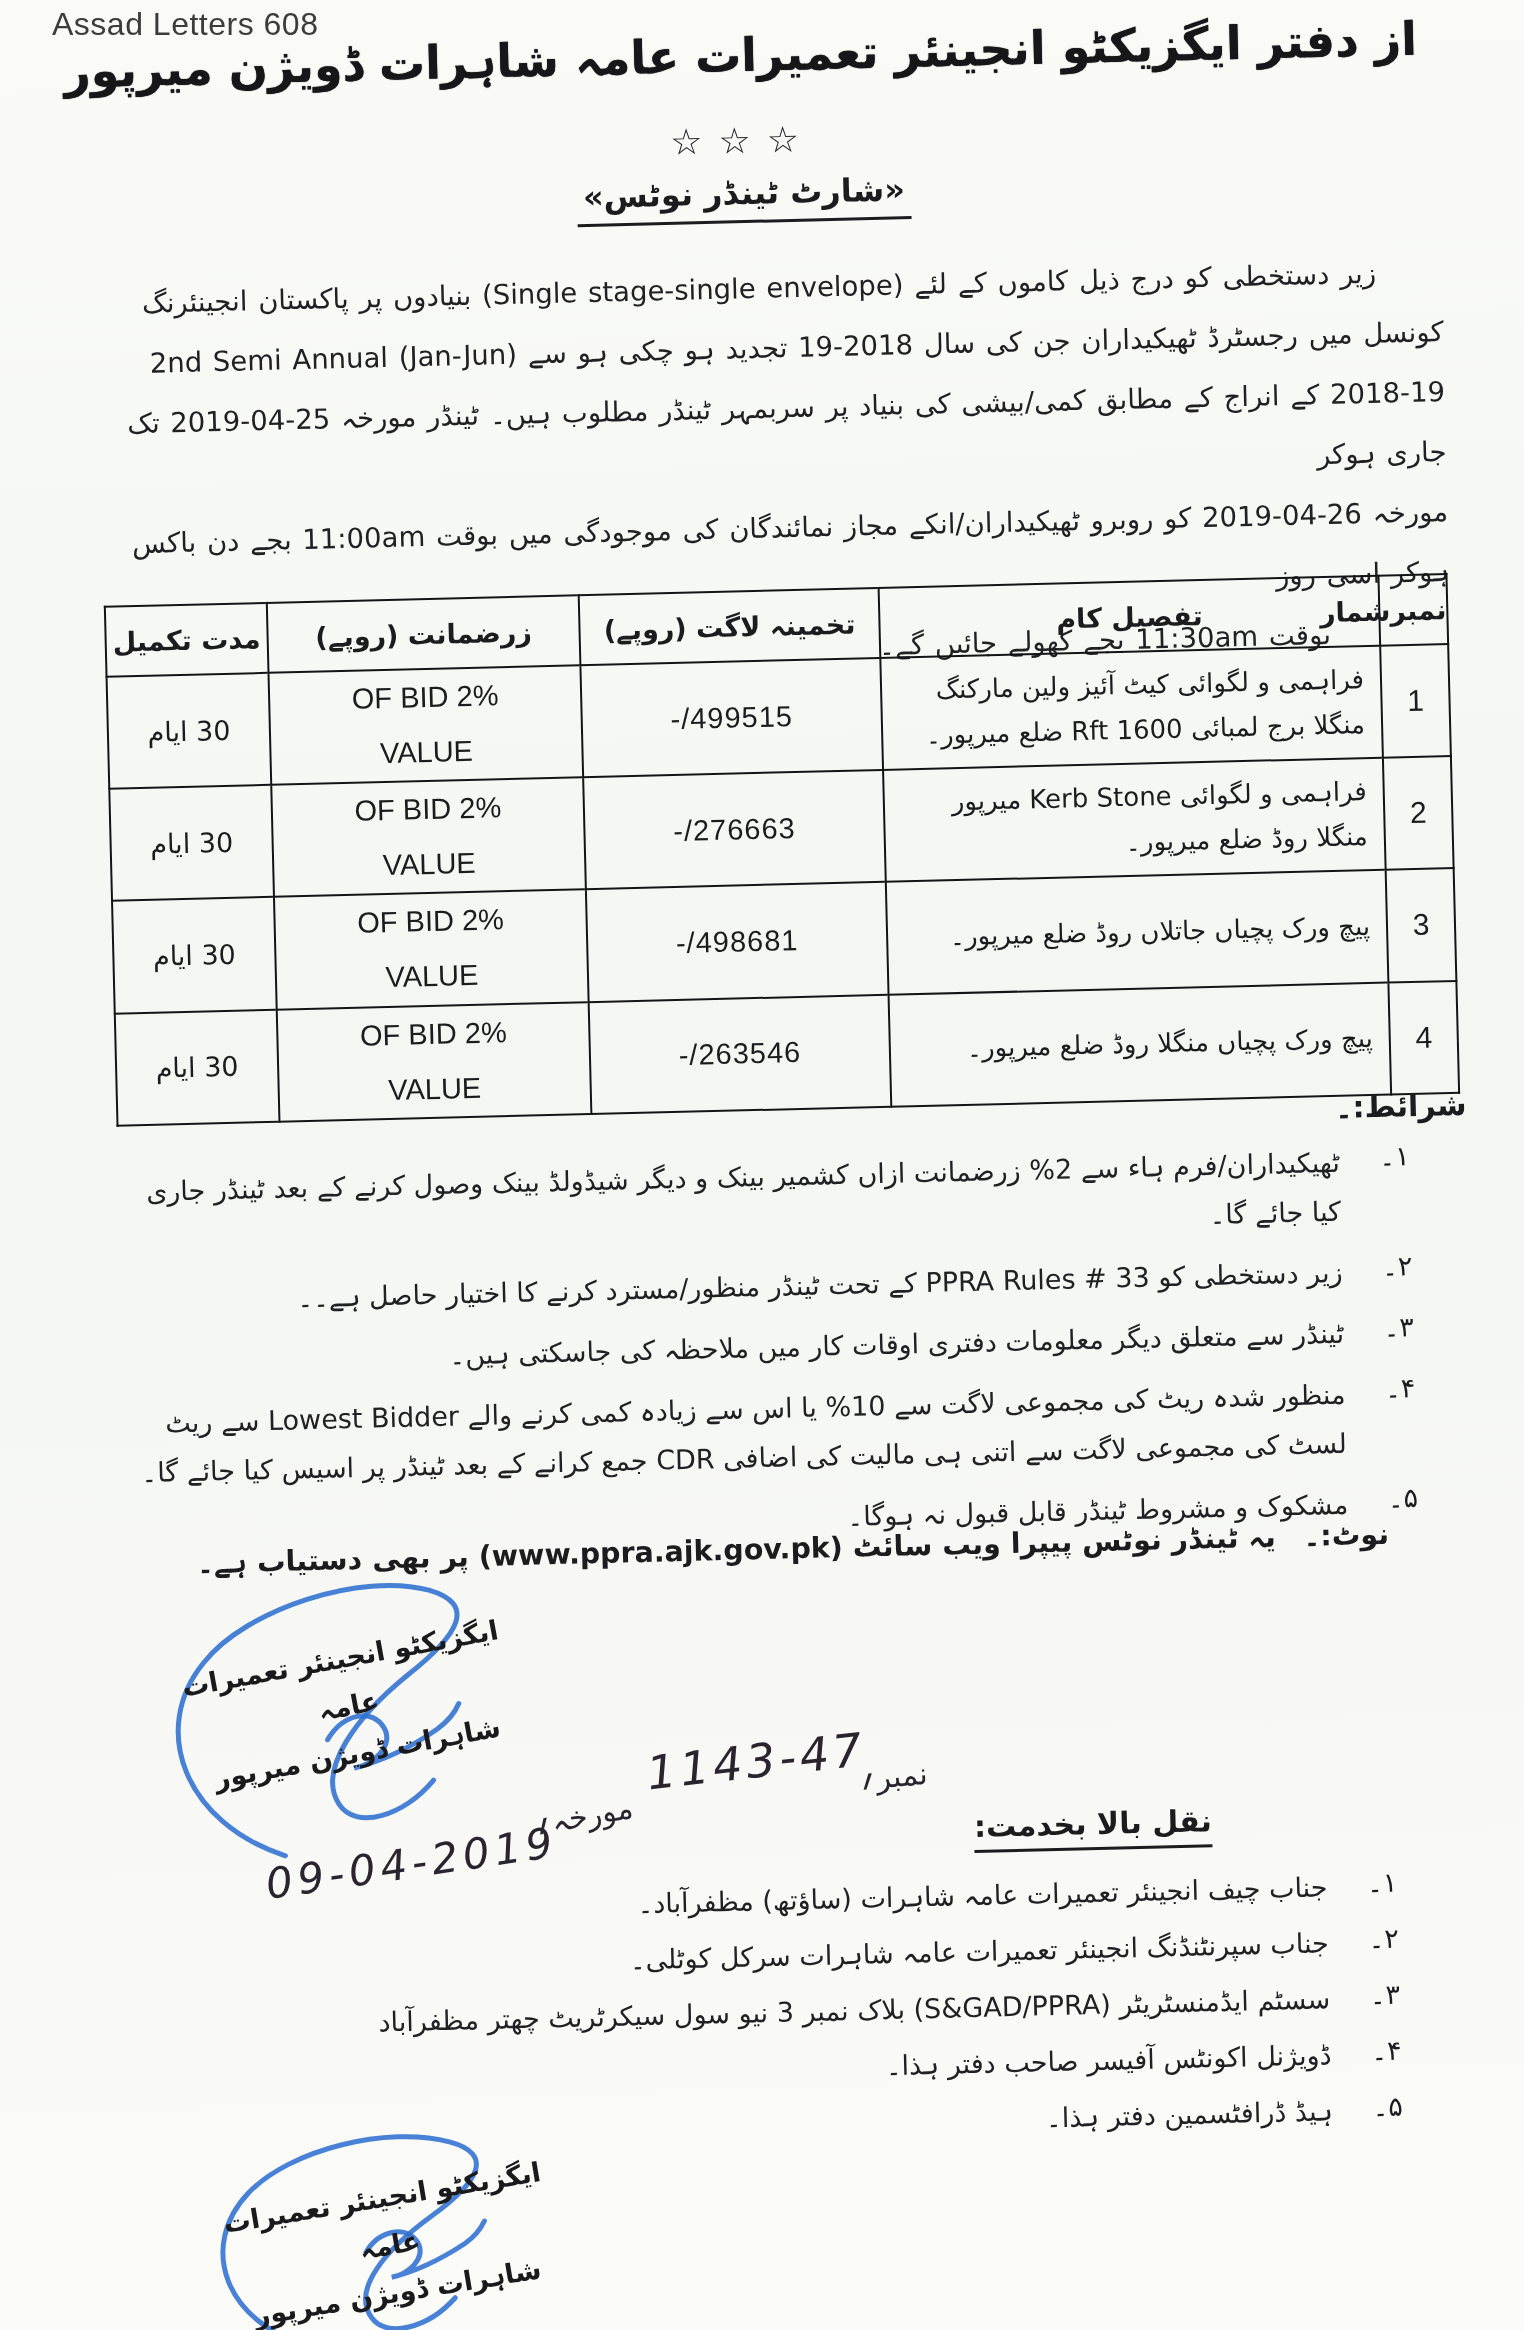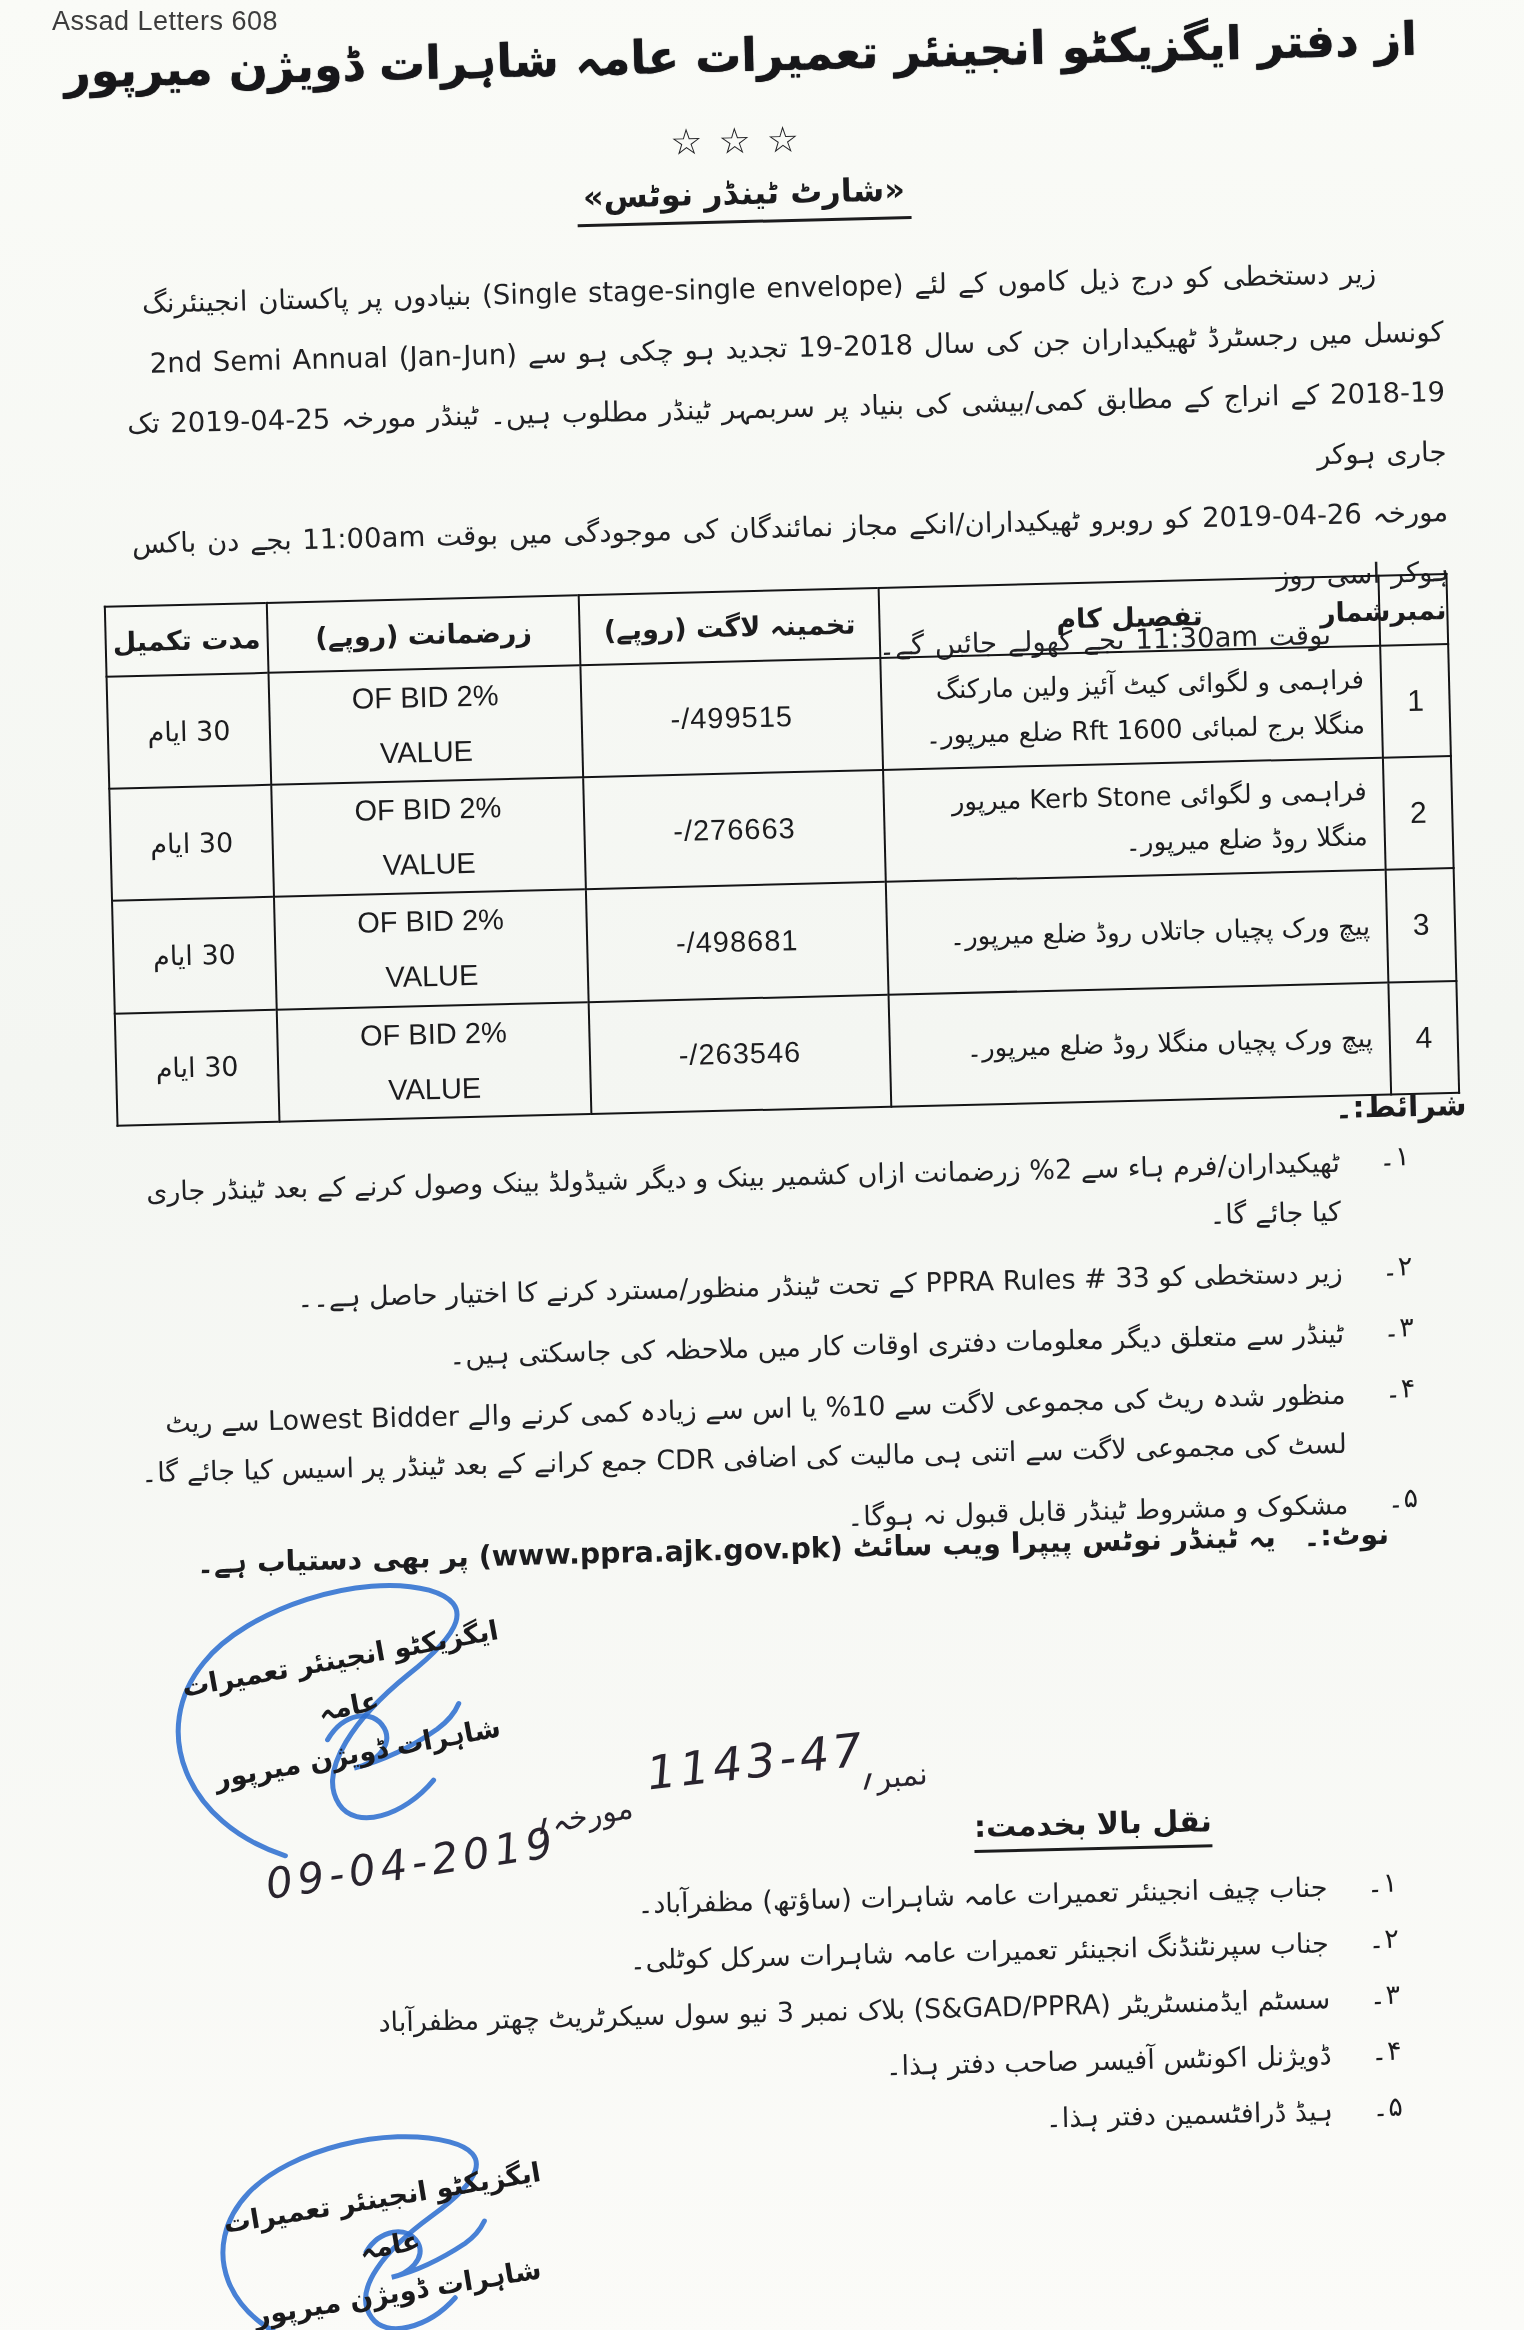--- a/index.html
+++ b/index.html
@@ -8,21 +8,21 @@
 
   .page {
     position:relative; width:1524px; height:2330px; margin:0 auto;
     background:linear-gradient(178deg,#fafbf7 0%,#f4f6f2 45%,#fbfbf8 100%);
     overflow:hidden;
   }
   .skew { position:absolute; inset:0; transform:rotate(-1.4deg); transform-origin:55% 40%; }
 
   .watermark {
     position:absolute; left:52px; top:6px; font-family:"Liberation Sans", sans-serif;
-    font-size:27px; color:#3c3c3c; letter-spacing:.5px;
+    font-size:32px; color:#3c3c3c; letter-spacing:.5px;
   }
 
   .title {
     position:absolute; top:26px; left:0; width:100%; text-align:center;
     direction:rtl; font-size:46px; font-weight:bold; color:#17171a;
     text-shadow:0 0 1px #17171a;
   }
   .stars {
     position:absolute; top:118px; left:0; width:100%; text-align:center;
     font-size:36px; letter-spacing:16px; color:#1d1d20;

